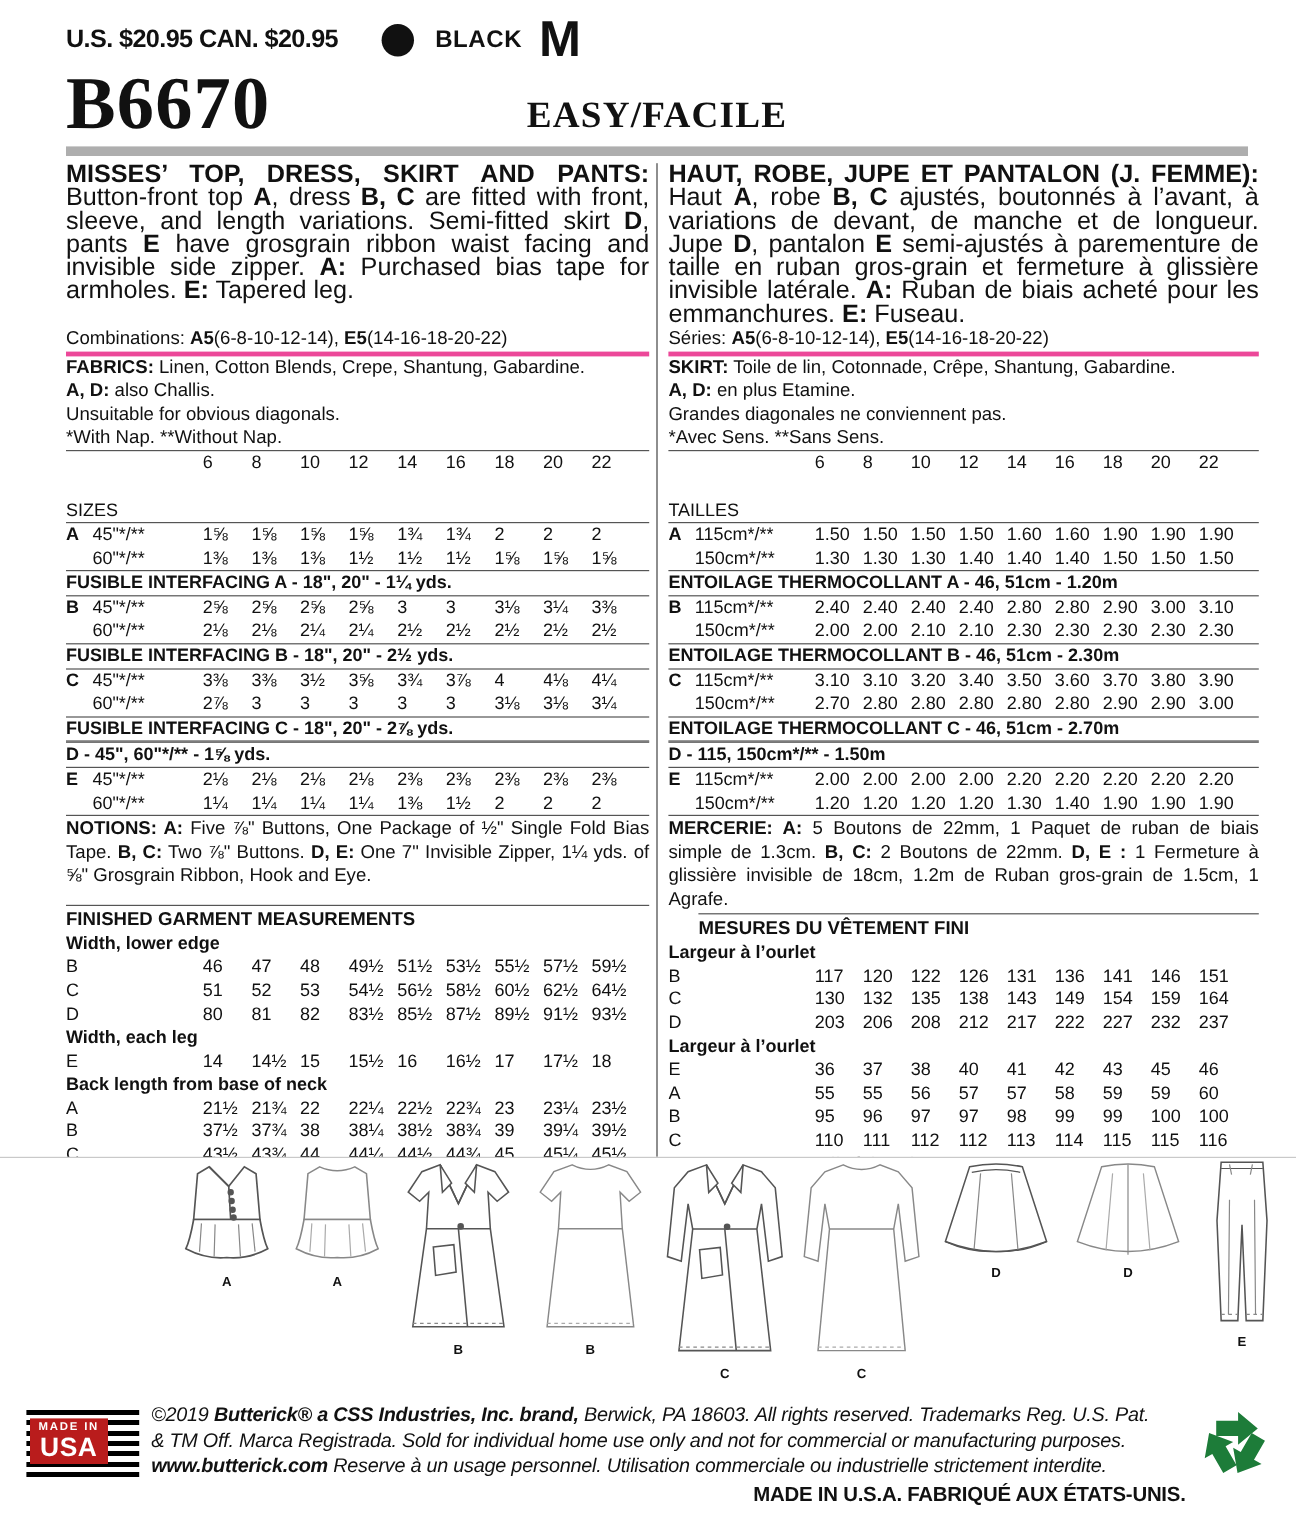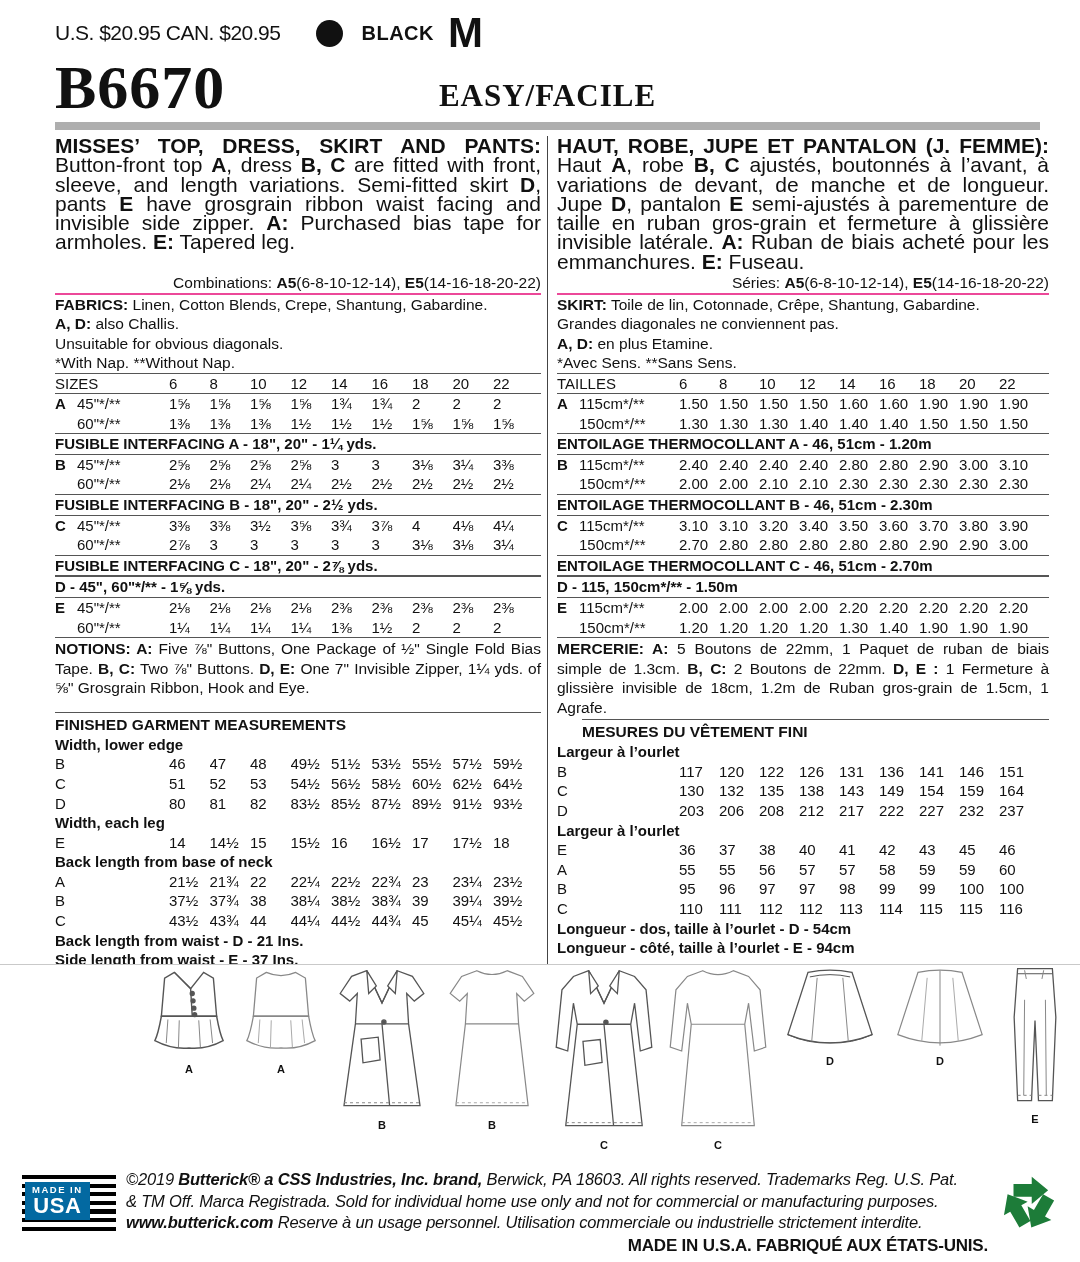--- a/index.html
+++ b/index.html
@@ -2,49 +2,49 @@
 <html><head>
 <meta charset="utf-8">
 <style>
   html,body{margin:0;padding:0;background:#fff;}
   body{width:1080px;height:1262px;font-family:"Liberation Sans","DejaVu Sans",sans-serif;color:#111;}
   .page{position:relative;width:1080px;height:1262px;overflow:hidden;background:#fff;}
 
   
   header{padding:18px 40px 0 55px;}
   .price-row{display:flex;align-items:center;height:30px;}
-  .price{font-weight:normal;font-size:21px;letter-spacing:-0.5px;}
+  .price{font-weight:bold;font-size:21px;letter-spacing:-0.5px;}
   .dot{width:27px;height:27px;border-radius:50%;background:#111;margin:0 18px 0 36px;flex:none;}
   .color-label{font-weight:bold;font-size:20px;letter-spacing:0.5px;}
   .m-logo{font-weight:bold;font-size:42px;letter-spacing:-3px;margin-left:14px;line-height:30px;}
   .title-row{position:relative;height:70px;}
   .pattern-number{position:absolute;left:0;bottom:0;font-family:"Liberation Serif","DejaVu Serif",serif;font-weight:bold;font-size:62px;line-height:62px;letter-spacing:1px;}
   .difficulty{position:absolute;left:0;right:0;bottom:4px;text-align:center;font-family:"Liberation Serif","DejaVu Serif",serif;font-weight:bold;font-size:31px;letter-spacing:1px;}
   .gray-bar{height:8px;background:#aeaeae;margin-top:4px;}
 
   
   .columns{display:flex;padding:6px 38px 0 55px;height:828px;overflow:hidden;border-bottom:1px solid #c9c9c9;}
   .col{flex:none;}
   .col.en{width:486px;padding-right:6px;}
   .col.fr{width:492px;padding-left:9px;}
   .divider{width:1px;background:#444;flex:none;}
   p{margin:0;}
   .desc{font-size:21px;line-height:19.3px;text-align:justify;height:137px;overflow:hidden;}
   .line{font-size:15.5px;line-height:19.5px;white-space:nowrap;overflow:hidden;}
-  .rule-b{border-bottom:2px solid #ec4899;text-align:right;}
+  .rule-b{border-bottom:4px solid #ec4899;}
   .rule-t{border-top:1px solid #555;}
   b{font-weight:bold;}
 
   
   .tbl{font-size:15px;}
   .tr{display:flex;line-height:19.6px;white-space:nowrap;}
   .tr span{flex:none;overflow:hidden;}
   .c-letter{width:22px;}
   .c-label{width:92px;}
-  .c-hl{width:114px;}
+  .c-hl{width:114px;margin-top:40px;}
   .c-val{width:40.5px;}
   .fr .c-label{width:100px;}
   .fr .c-hl{width:122px;}
   .fr .c-val{width:40px;}
   .t-head{border-top:1px solid #555;border-bottom:1px solid #555;}
   .t-note{border-top:1px solid #555;border-bottom:1px solid #555;font-weight:bold;}
   .t-note .c-note{width:100%;}
   .t-subhead{font-weight:bold;}
   .sizes .c-letter{font-weight:bold;}
   .fgm .c-letter{font-weight:normal;}
@@ -61,21 +61,21 @@
   .sk-b{margin-top:0px;}
   .sk-c{margin-top:-6px;}
   .sk-d{margin-top:16px;}
   .sk-e{margin-top:14px;}
   .sk path, .sk circle, .sk line{vector-effect:non-scaling-stroke;}
 
   
   footer{display:flex;align-items:flex-start;padding:8px 20px 0 22px;gap:10px;}
   .usa-flag{position:relative;width:94px;height:56px;flex:none;margin-top:6px;}
   .flag-stripes{position:absolute;inset:0;background:repeating-linear-gradient(180deg,#000 0 4.2px,#fff 4.2px 8.6px);}
-  .flag-box{position:absolute;left:3px;top:7px;background:#0369a1;color:#fff;padding:2px 7px 3px 7px;display:flex;flex-direction:column;align-items:center;}
+  .flag-box{position:absolute;left:3px;top:7px;background:#b91c1c;color:#fff;padding:2px 7px 3px 7px;display:flex;flex-direction:column;align-items:center;}
   .flag-madein{font-size:9.5px;font-weight:bold;letter-spacing:1.5px;line-height:11px;}
   .flag-usa{font-size:22px;font-weight:bold;line-height:22px;letter-spacing:0.5px;}
   .footer-text{flex:1;font-size:16.5px;line-height:21.5px;letter-spacing:-0.2px;}
   .footer-line{white-space:nowrap;overflow:hidden;font-style:italic;}
   .made-line{text-align:right;font-weight:bold;font-size:17px;margin-top:1px;}
   .recycle{flex:none;margin-top:2px;}
 </style>
 </head>
 <body>
 
@@ -345,22 +345,22 @@
           </div>
         </div>
     </section>
 
     <div class="divider"></div>
 
     <section class="col fr">
       <p class="desc"><b>HAUT, ROBE, JUPE ET PANTALON (J. FEMME):</b><span> Haut </span><b>A</b><span>, robe </span><b>B, C</b><span> ajustés, boutonnés à l’avant, à variations de devant, de manche et de longueur. Jupe </span><b>D</b><span>, pantalon </span><b>E</b><span> semi-ajustés à parementure de taille en ruban gros-grain et fermeture à glissière invisible latérale. </span><b>A:</b><span> Ruban de biais acheté pour les emmanchures. </span><b>E:</b><span> Fuseau.</span></p>
       <p class="line rule-b"><span>Séries: </span><b>A5</b><span>(6-8-10-12-14), </span><b>E5</b><span>(14-16-18-20-22)</span></p>
       <p class="line"><b>SKIRT:</b><span> Toile de lin, Cotonnade, Crêpe, Shantung, Gabardine.</span></p>
+      <p class="line"><b>A, D:</b><span> en plus Etamine.</span></p>
       <p class="line">Grandes diagonales ne conviennent pas.</p>
-      <p class="line"><b>A, D:</b><span> en plus Etamine.</span></p>
       <p class="line">*Avec Sens. **Sans Sens.</p>
       <div class="tbl sizes">
           <div class="tr t-head">
             <span class="c-hl">TAILLES</span>
             <span class="c-val">6</span>
             <span class="c-val">8</span>
             <span class="c-val">10</span>
             <span class="c-val">12</span>
             <span class="c-val">14</span>
             <span class="c-val">16</span>

